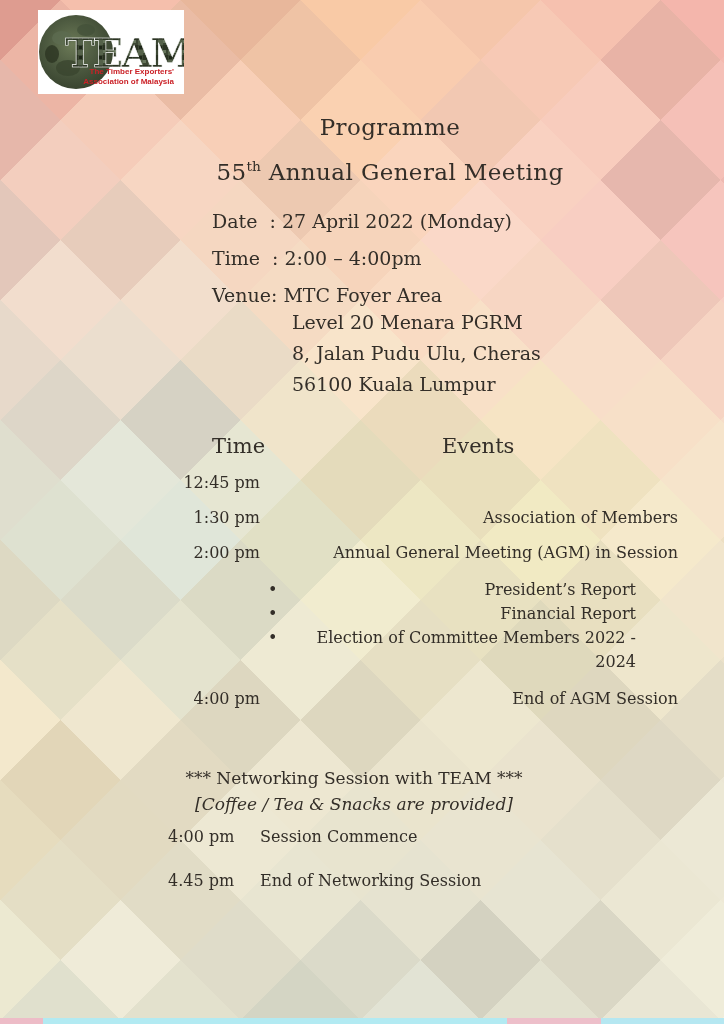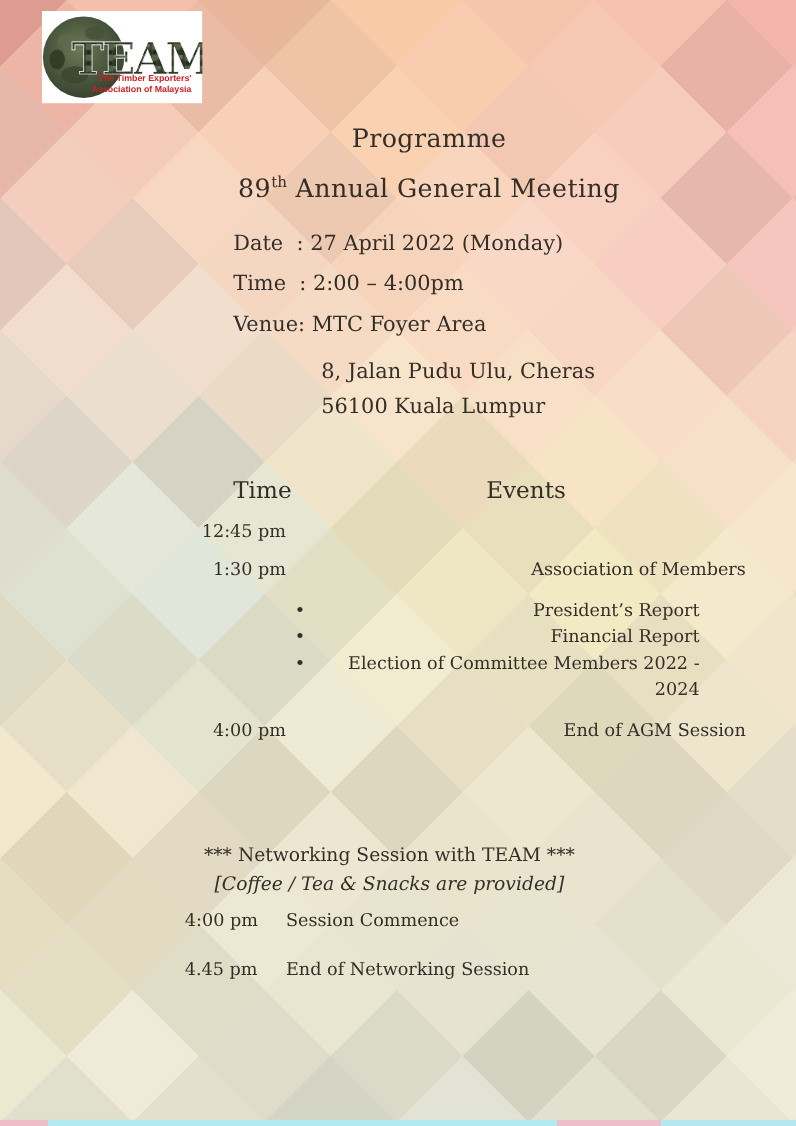--- a/index.html
+++ b/index.html
@@ -283,45 +283,50 @@
       <ellipse cx="55" cy="50" rx="8" ry="10" fill="#50604425" opacity="0.6"></ellipse>
       <ellipse cx="14" cy="44" rx="7" ry="9" fill="#2c3522" opacity="0.8"></ellipse>
       <text x="27" y="57" font-family="DejaVu Serif, Liberation Serif, serif" font-weight="bold" font-size="40" letter-spacing="-2" fill="url(#camoPat)" stroke="#ffffff" stroke-width="0.6">TEAM</text>
       <text x="136" y="64" text-anchor="end" font-family="Liberation Sans, sans-serif" font-weight="bold" font-size="8" fill="#cb2127">The Timber Exporters'</text>
       <text x="136" y="74" text-anchor="end" font-family="Liberation Sans, sans-serif" font-weight="bold" font-size="8" fill="#cb2127">Association of Malaysia</text>
     </svg>
   </div>
 
   <div class="layer title-block">
     <div class="title-line1">Programme</div>
-    <div class="title-line2"><span>89</span><sup>th</sup><span> Annual General Meeting</span></div>
+    <div class="title-line2"><span>55</span><sup>th</sup><span> Annual General Meeting</span></div>
   </div>
 
   <div class="layer details">
     <div class="dline">Date  : 27 April 2022 (Monday)</div>
     <div class="dline">Time  : 2:00 – 4:00pm</div>
-    <div class="dline" style="margin-bottom:16px;">Venue: MTC Foyer Area</div>
+    <div class="dline" style="margin-bottom:0;">Venue: MTC Foyer Area</div>
     <div class="addr">
+      <div>Level 20 Menara PGRM</div>
       <div>8, Jalan Pudu Ulu, Cheras</div>
       <div>56100 Kuala Lumpur</div>
     </div>
   </div>
 
   <div class="layer sched-head">
     <span class="th-time">Time</span>
     <span class="th-events">Events</span>
   </div>
 
   <div class="layer schedule">
     <div class="srow">
       <span class="t">12:45 pm</span>
     </div>
     <div class="srow">
       <span class="t">1:30 pm</span>
       <span class="e" style="padding-left:4px;">Association of Members</span>
+    </div>
+    <div class="srow" style="margin-bottom:0;">
+      <span class="t">2:00 pm</span>
+      <span class="e">Annual General Meeting (AGM) in Session</span>
     </div>
     <ul class="agenda">
       <li><span class="bullet">•</span><span>President’s Report</span></li>
       <li><span class="bullet">•</span><span>Financial Report</span></li>
       <li><span class="bullet">•</span><span>Election of Committee Members 2022 - 2024</span></li>
     </ul>
     <div class="srow">
       <span class="t">4:00 pm</span>
       <span class="e">End of AGM Session</span>
     </div>

